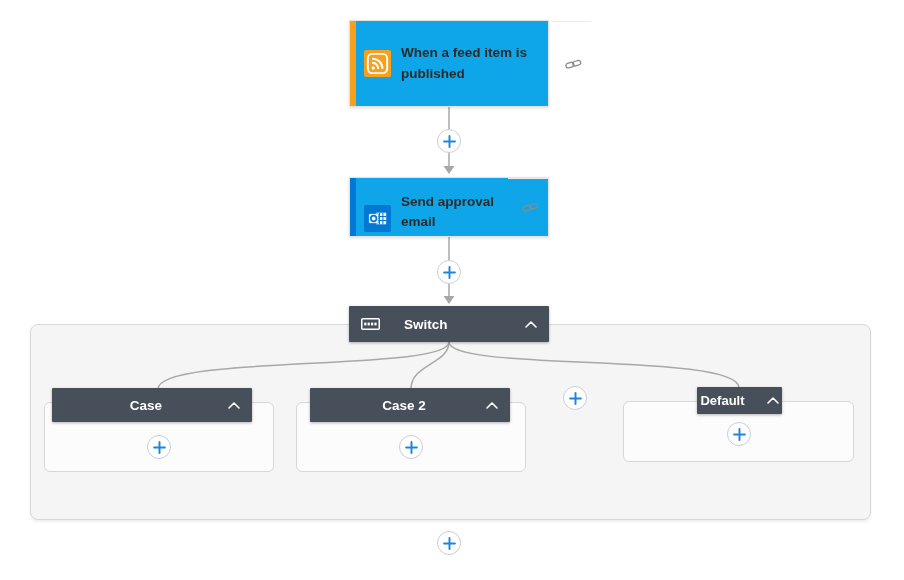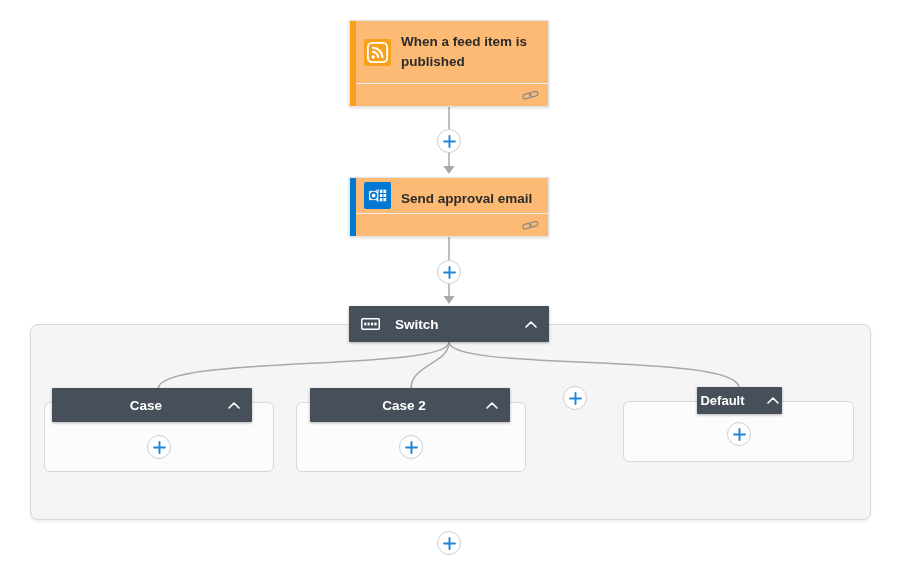--- a/index.html
+++ b/index.html
@@ -19,23 +19,23 @@
     left:30px;top:324px;width:839px;height:194px;
     background:var(--scope_bg);
     border:1px solid var(--scope_border);
     border-radius:8px;
     box-shadow:0 2px 3px rgba(0,0,0,.07);
   }
 
   
   .card{
     position:absolute;z-index:3;width:200px;
-    background:#fdba74;border:1px solid var(--card_border);
+    background:#0ea5e9;border:1px solid var(--card_border);
     box-shadow:0 1px 3px rgba(0,0,0,.14);
-    box-sizing:border-box;display:flex;flex-direction:column;
+    box-sizing:border-box;display:flex;
     cursor:pointer;
   }
   .card .accent{position:absolute;left:0;top:0;bottom:0;width:6px;}
   .card.trigger{left:349px;top:20px;height:87px;}
   .card.trigger .accent{background:var(--trigger_accent);}
   .card.action{left:349px;top:177px;height:60px;}
   .card.action .accent{background:var(--action_accent);}
   .card-main{flex:1;display:flex;align-items:center;padding:6px 8px 6px 14px;gap:10px;}
   .conn-icon{flex:0 0 auto;width:27px;height:27px;display:block;}
   .card-title{
@@ -59,21 +59,21 @@
 
   
   .scope-header{
     position:absolute;z-index:3;height:36px;
     background:var(--header_bg);color:#fff;
     display:flex;align-items:center;box-sizing:border-box;
     box-shadow:0 1px 3px rgba(0,0,0,.3);cursor:pointer;
     border-radius:1px;
   }
   .scope-header .label{font-size:13.5px;font-weight:bold;color:#fff;}
-  .scope-header.switch{left:349px;top:306px;width:200px;padding:0 12px;gap:15px;}
+  .scope-header.switch{left:349px;top:306px;width:200px;padding:0 12px;gap:24px;}
   .scope-header.switch .label{flex:1;text-align:left;}
   .scope-header.case1{left:52px;top:388px;width:200px;height:34px;padding:0 12px;}
   .scope-header.case2{left:310px;top:388px;width:200px;height:34px;padding:0 12px;}
   .scope-header.case1 .label,.scope-header.case2 .label{flex:1;text-align:center;}
   .scope-header.default{left:697px;top:387px;width:85px;height:27px;padding:0 9px;gap:22px;justify-content:center;}
   .scope-header.default .label{font-size:13px;}
   .chevron-icon{width:12px;height:7px;display:block;flex:0 0 auto;}
   .chevron-icon path{stroke:#fff;stroke-width:1.6;fill:none;stroke-linecap:round;stroke-linejoin:round;}
   .switch-icon{width:19px;height:12px;display:block;flex:0 0 auto;}
 

